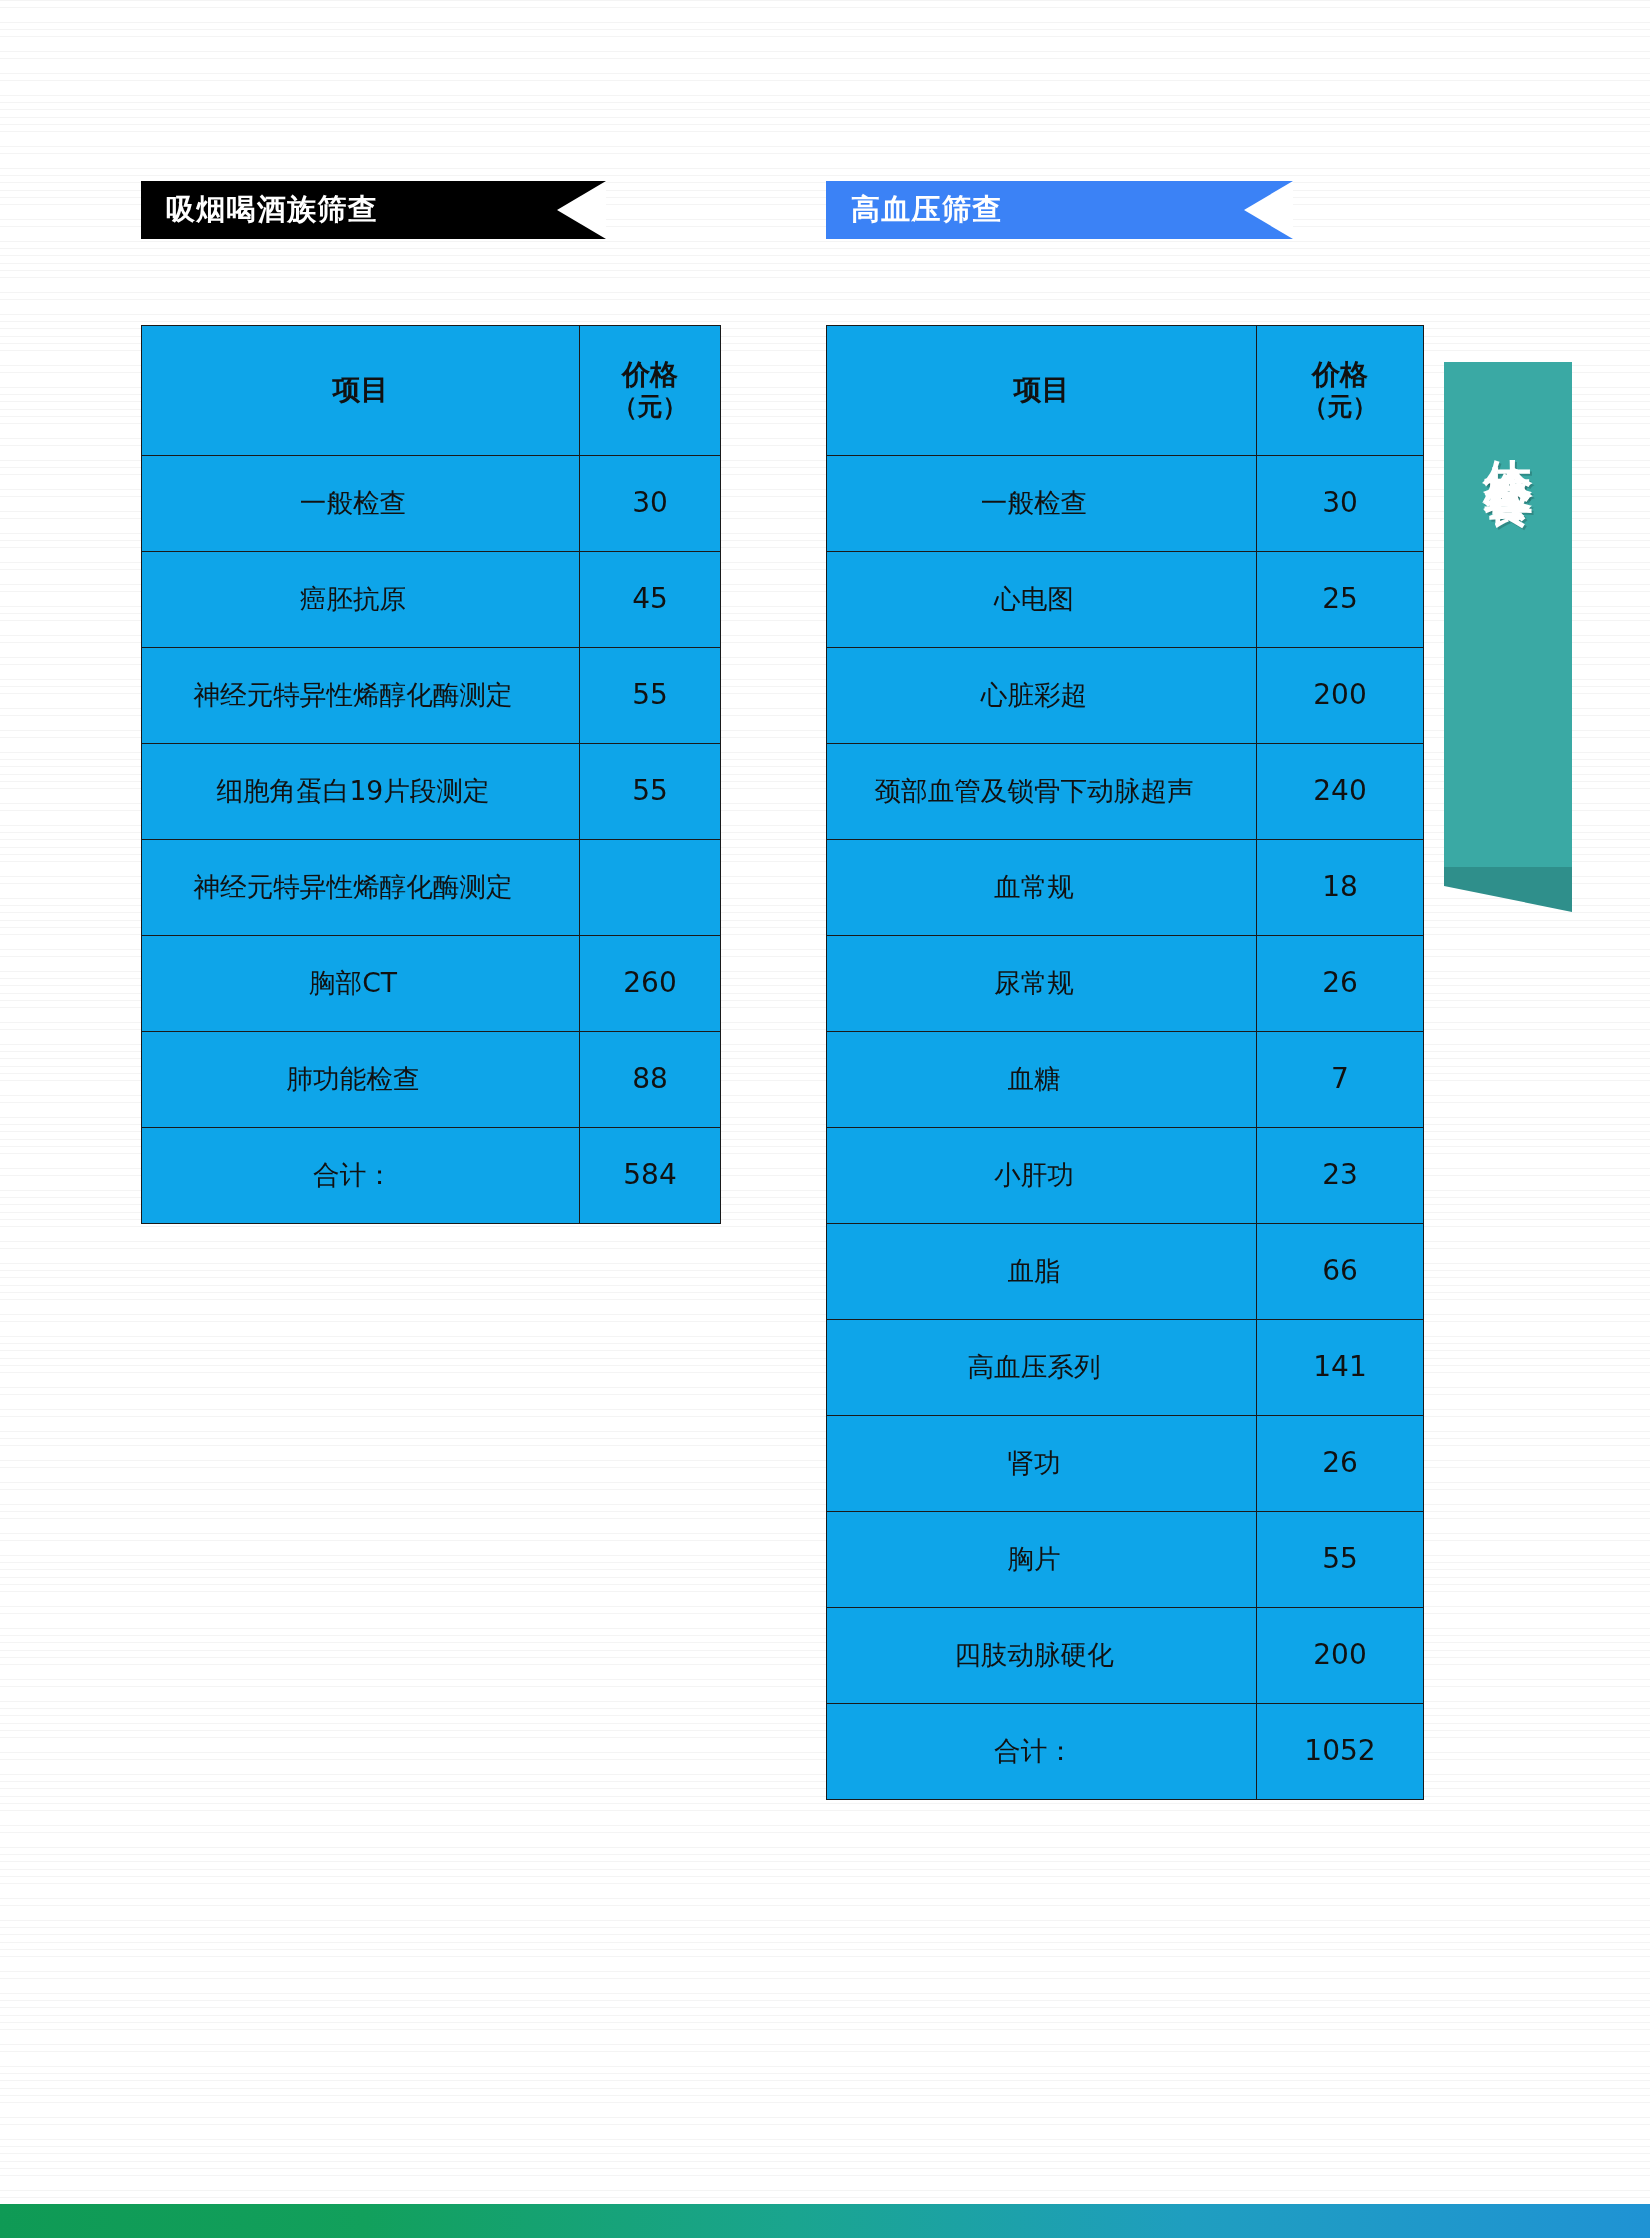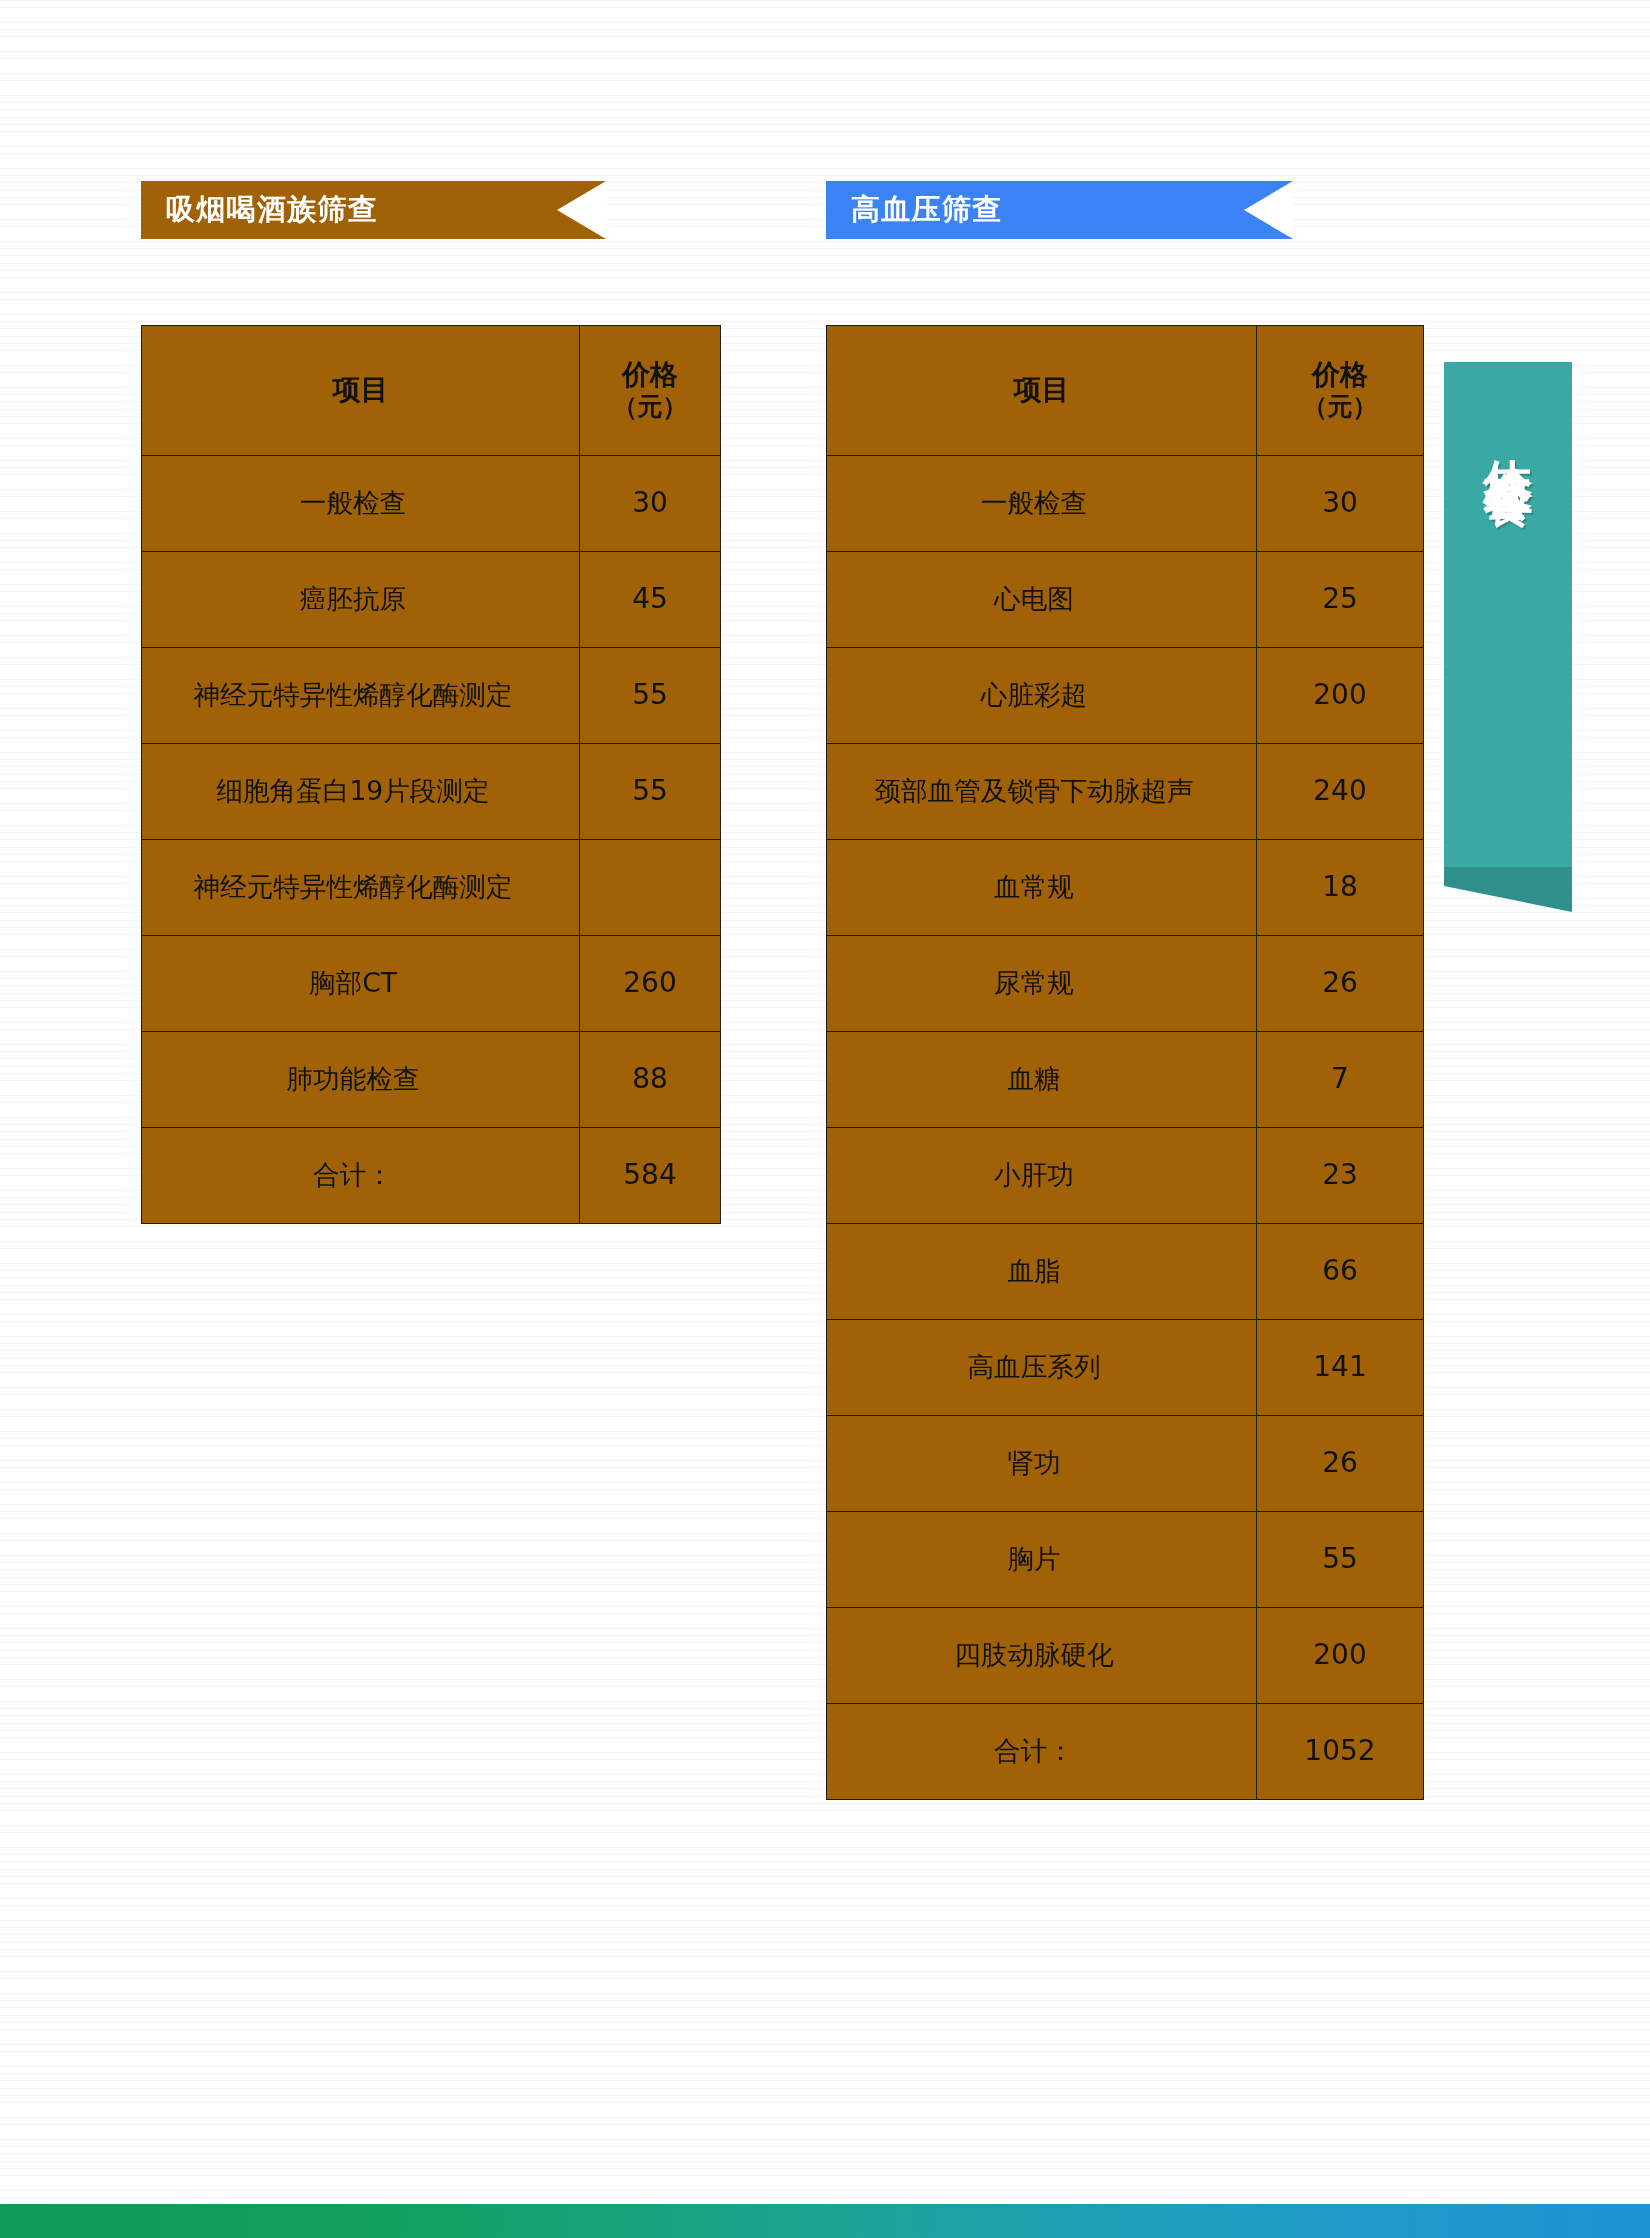--- a/index.html
+++ b/index.html
@@ -53,34 +53,34 @@
     top: 0;
     width: 49px;
     height: 58px;
     background: #ffffff;
     clip-path: polygon(100% 0, 100% 100%, 0 50%);
   }
   #ribbon-1 {
     left: 141px;
     top: 181px;
     width: 465px;
-    background: #a16207;
+    background: #000000;
   }
   #ribbon-2 {
     left: 826px;
     top: 181px;
     width: 467px;
     background: #3b82f6;
   }
 
   
   table.pkg {
     position: absolute;
     border-collapse: collapse;
-    background: #a16207;
+    background: #0ea5e9;
     table-layout: fixed;
   }
   table.pkg td, table.pkg th {
     border: 1.3px solid #1a1a1a;
     text-align: center;
     vertical-align: middle;
     font-size: 26.6px;
     color: #111111;
     font-weight: normal;
     line-height: 1.22;

